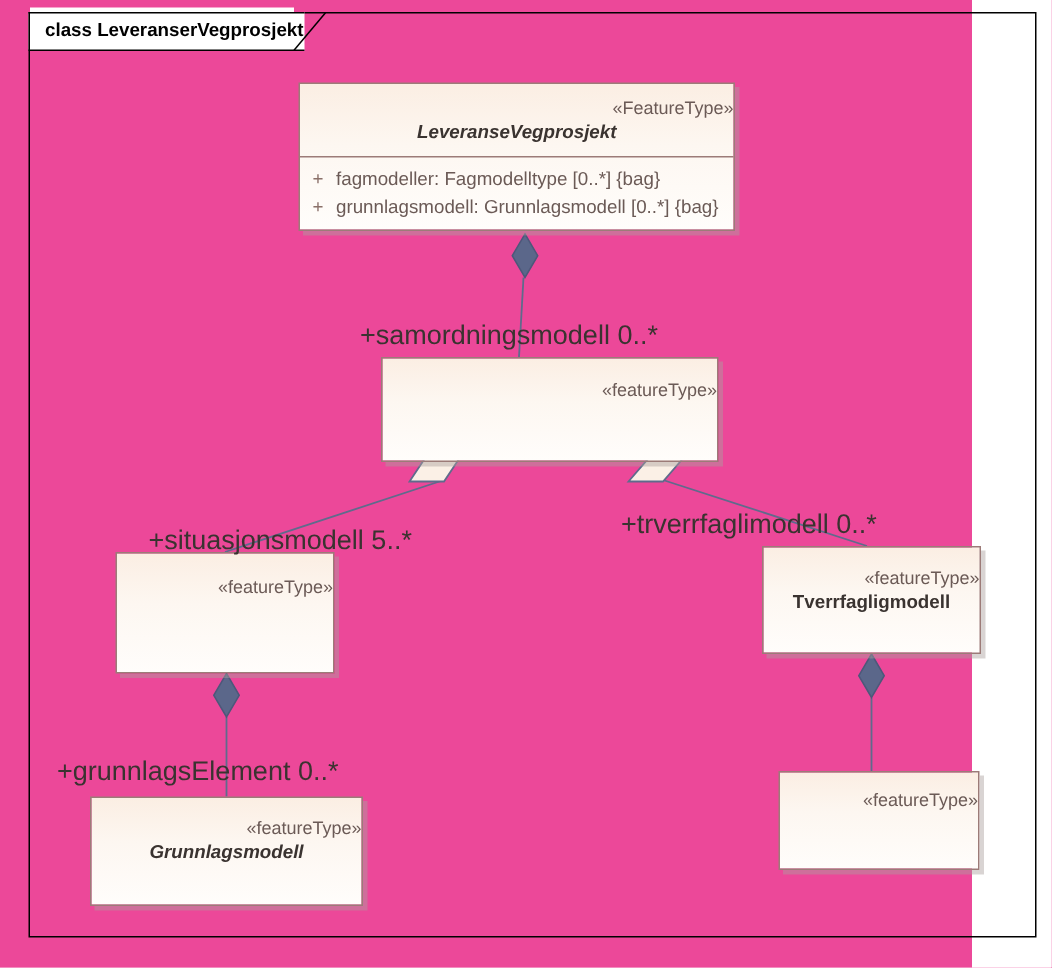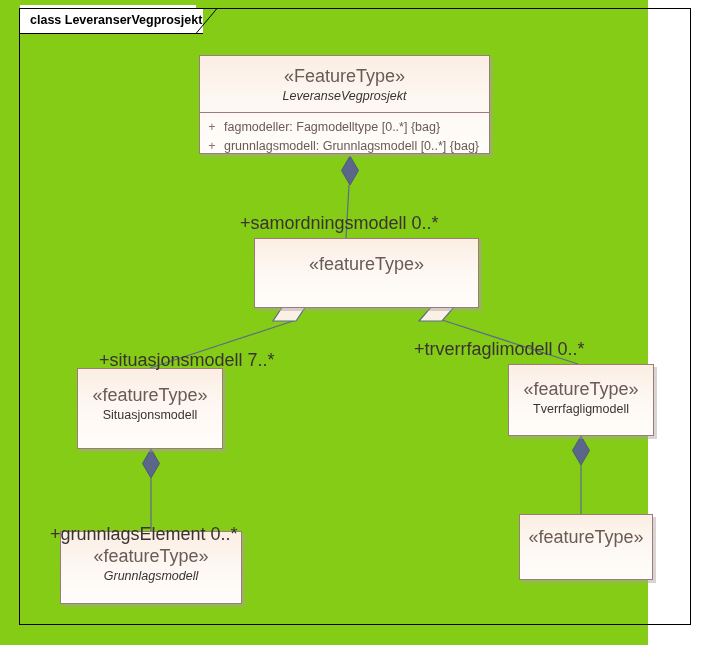--- a/index.html
+++ b/index.html
@@ -12,21 +12,21 @@
     font-family: "Liberation Sans", "DejaVu Sans", sans-serif;
     width: 701px;
     height: 645px;
     overflow: hidden;
   }
 
   #diagram {
     position: relative;
     width: 648px;
     height: 645px;
-    background: #84cc16;
+    background: #ec4899;
   }
 
   
   .frame-border {
     position: absolute;
     left: 19px;
     top: 8px;
     width: 672px;
     height: 617px;
     border: 1px solid #000000;
@@ -99,30 +99,31 @@
     z-index: 2;
   }
   .uml-head {
     padding-top: 9px;
     padding-bottom: 8px;
     text-align: center;
     line-height: 1.28;
   }
   .stereotype {
     display: block;
-    font-size: 18px;
+    font-size: 12px;
     color: #6b5a56;
     font-weight: normal;
     font-style: normal;
+    text-align: right;
   }
   .classname {
     display: block;
     font-size: 12.5px;
     color: #3a3330;
-    font-weight: normal;
+    font-weight: bold;
     font-style: italic;
   }
   .classname.upright {
     font-style: normal;
   }
   .uml-divider {
     height: 0;
     border-top: 1px solid #9c7b78;
     margin: 0;
   }
@@ -219,21 +220,20 @@
 
   <div class="uml-box" style="left:254px; top:238px; width:225px; height:70px;">
     <div class="uml-head" style="padding-top:14px;">
       <span class="stereotype">«featureType»</span>
     </div>
   </div>
 
   <div class="uml-box" style="left:77px; top:368px; width:146px; height:81px;">
     <div class="uml-head" style="padding-top:15px;">
       <span class="stereotype">«featureType»</span>
-      <span class="classname upright">Situasjonsmodell</span>
     </div>
   </div>
 
   <div class="uml-box" style="left:508px; top:364px; width:146px; height:72px;">
     <div class="uml-head" style="padding-top:13px;">
       <span class="stereotype">«featureType»</span>
       <span class="classname upright">Tverrfagligmodell</span>
     </div>
   </div>
 
@@ -245,20 +245,20 @@
   </div>
 
   <div class="uml-box" style="left:519px; top:514px; width:134px; height:66px;">
     <div class="uml-head" style="padding-top:11px;">
       <span class="stereotype">«featureType»</span>
     </div>
   </div>
 
   <div class="edge-label" style="left:240px; top:213px;">+samordningsmodell 0..*</div>
 
-  <div class="edge-label" style="left:99px; top:350px;">+situasjonsmodell  7..*</div>
+  <div class="edge-label" style="left:99px; top:350px;">+situasjonsmodell  5..*</div>
 
   <div class="edge-label" style="left:414px; top:339px;">+trverrfaglimodell 0..*</div>
 
-  <div class="edge-label" style="left:38px; top:524px;margin-left:12px;">+grunnlagsElement 0..*</div>
+  <div class="edge-label" style="left:38px; top:504px;">+grunnlagsElement 0..*</div>
 
 
 </div>
 
 </body></html>

